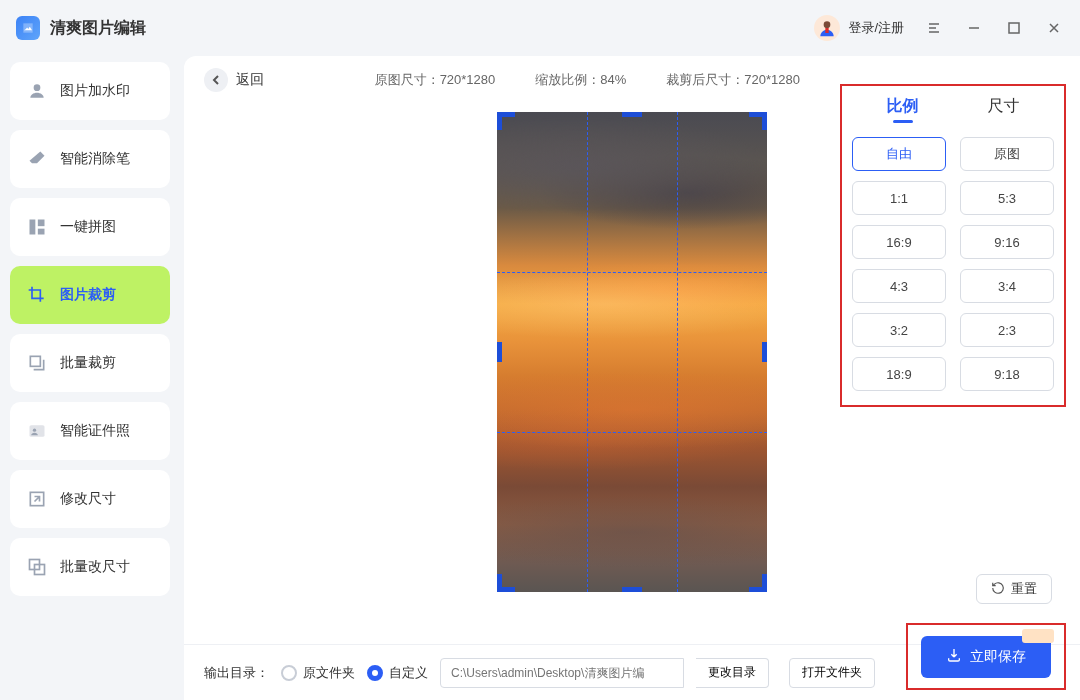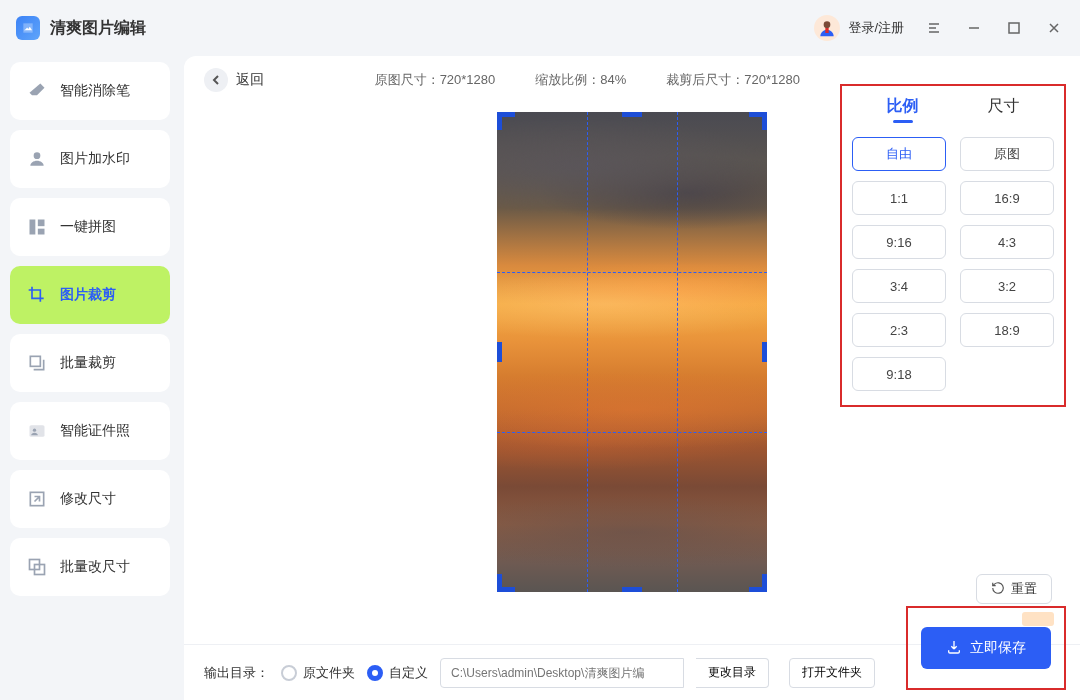--- a/index.html
+++ b/index.html
@@ -59,21 +59,21 @@
 .tab-row { display:flex; justify-content:space-around; margin-bottom:14px; }
 .tab { font-size:16px; cursor:pointer; padding-bottom:6px; position:relative; color:#333; }
 .tab.active { color:#2c5ef5; font-weight:600; }
 .tab.active::after { content:""; position:absolute; bottom:0; left:50%; transform:translateX(-50%); width:20px; height:3px; background:#2c5ef5; border-radius:2px; }
 .ratio-grid { display:grid; grid-template-columns:1fr 1fr; gap:10px 14px; }
 .ratio-btn { height:34px; border:1px solid #d8dce3; border-radius:6px; background:#fff; display:flex; align-items:center; justify-content:center; font-size:13px; cursor:pointer; color:#444; }
 .ratio-btn.active { border-color:#2c5ef5; color:#2c5ef5; }
 
 .reset-btn { position:absolute; right:28px; bottom:96px; height:30px; padding:0 14px; border:1px solid #d8dce3; border-radius:6px; background:#fff; display:flex; align-items:center; gap:6px; font-size:13px; cursor:pointer; }
 
-.save-wrap { position:absolute; right:14px; bottom:10px; width:160px; height:84px; border:2px solid #d92b2b; display:flex; align-items:center; justify-content:center; }
+.save-wrap { position:absolute; right:14px; bottom:10px; width:160px; height:67px; border:2px solid #d92b2b; display:flex; align-items:center; justify-content:center; }
 .save-btn { width:130px; height:42px; background:#2c5ef5; color:#fff; border-radius:6px; display:flex; align-items:center; justify-content:center; gap:8px; font-size:14px; cursor:pointer; }
 .save-badge { position:absolute; top:4px; right:10px; width:32px; height:14px; background:#ffe2c4; border-radius:3px; }
 
 .bottombar { height:56px; border-top:1px solid #eef0f4; display:flex; align-items:center; padding:0 20px; gap:12px; font-size:13px; }
 .bb-label { font-weight:400; }
 .radio-opt { display:flex; align-items:center; gap:6px; cursor:pointer; }
 .radio-circle { width:16px; height:16px; border-radius:50%; border:2px solid #c8cdd6; display:flex; align-items:center; justify-content:center; }
 .radio-opt.checked .radio-circle { border-color:#2c5ef5; background:#2c5ef5; }
 .radio-opt.checked .radio-circle::after { content:""; width:6px; height:6px; background:#fff; border-radius:50%; }
 .path-input { flex:0 0 244px; height:30px; border:1px solid #d8dce3; border-radius:4px 0 0 4px; padding:0 10px; color:#aaa; font-size:12px; background:#fff; }
@@ -128,33 +128,33 @@
         </div>
     </div>
   </div>
 </div>
 
 <div class="main">
   <div class="sidebar">
     <div class="side-item">
         <span class="side-icon">
           <svg viewBox="0 0 24 24" width="20" height="20" fill="currentColor">
-            <path d="M16 3l5 5-9 9H6l-3-3z"></path>
-          </svg>
-        </span>
-        <span>智能消除笔</span>
-      </div>
-    <div class="side-item">
-        <span class="side-icon">
-          <svg viewBox="0 0 24 24" width="20" height="20" fill="currentColor">
             <circle cx="12" cy="8" r="4"></circle>
             <path d="M4 20c0-3.3 3.6-6 8-6s8 2.7 8 6"></path>
           </svg>
         </span>
         <span>图片加水印</span>
+      </div>
+    <div class="side-item">
+        <span class="side-icon">
+          <svg viewBox="0 0 24 24" width="20" height="20" fill="currentColor">
+            <path d="M16 3l5 5-9 9H6l-3-3z"></path>
+          </svg>
+        </span>
+        <span>智能消除笔</span>
       </div>
     <div class="side-item">
         <span class="side-icon">
           <svg viewBox="0 0 24 24" width="20" height="20" fill="currentColor">
             <rect x="3" y="3" width="7" height="18"></rect>
             <rect x="13" y="3" width="8" height="8"></rect>
             <rect x="13" y="14" width="8" height="7"></rect>
           </svg>
         </span>
         <span>一键拼图</span>
@@ -256,20 +256,21 @@
 
     <div class="right-panel">
       <div class="tab-row">
         <div class="tab active">比例</div>
         <div class="tab">尺寸</div>
       </div>
       <div class="ratio-grid">
         <div class="ratio-btn active">自由</div>
         <div class="ratio-btn">原图</div>
         <div class="ratio-btn">1:1</div>
+        <div class="ratio-btn">5:3</div>
         <div class="ratio-btn">16:9</div>
         <div class="ratio-btn">9:16</div>
         <div class="ratio-btn">4:3</div>
         <div class="ratio-btn">3:4</div>
         <div class="ratio-btn">3:2</div>
         <div class="ratio-btn">2:3</div>
         <div class="ratio-btn">18:9</div>
         <div class="ratio-btn">9:18</div>
       </div>
     </div>

